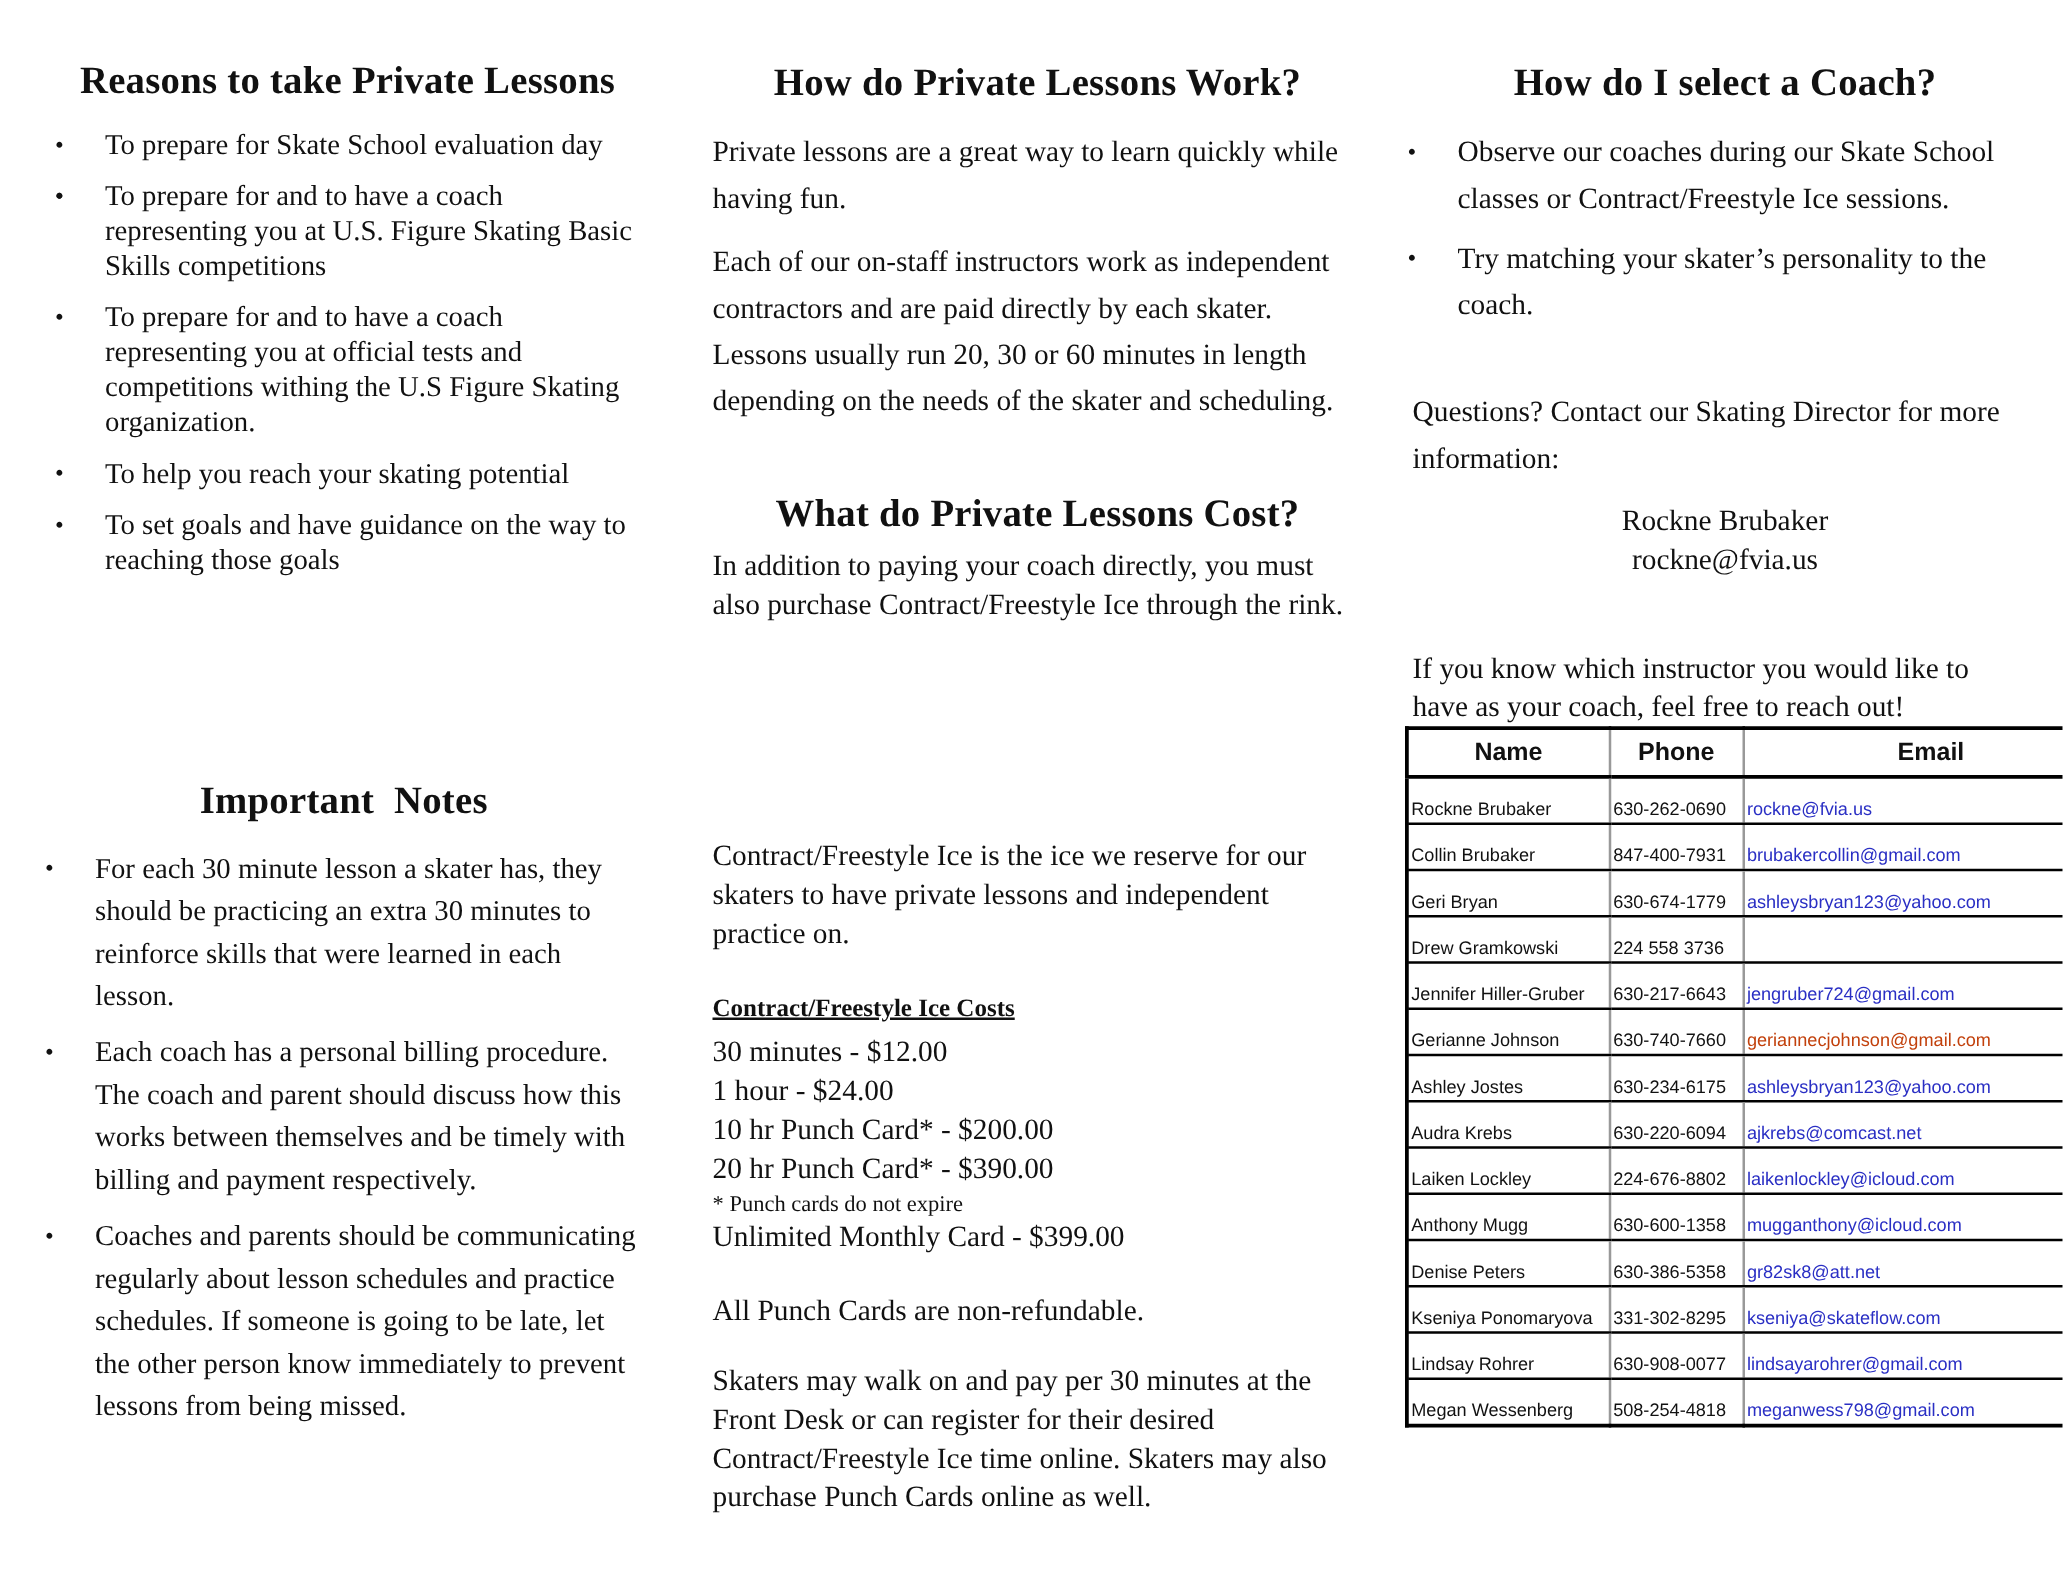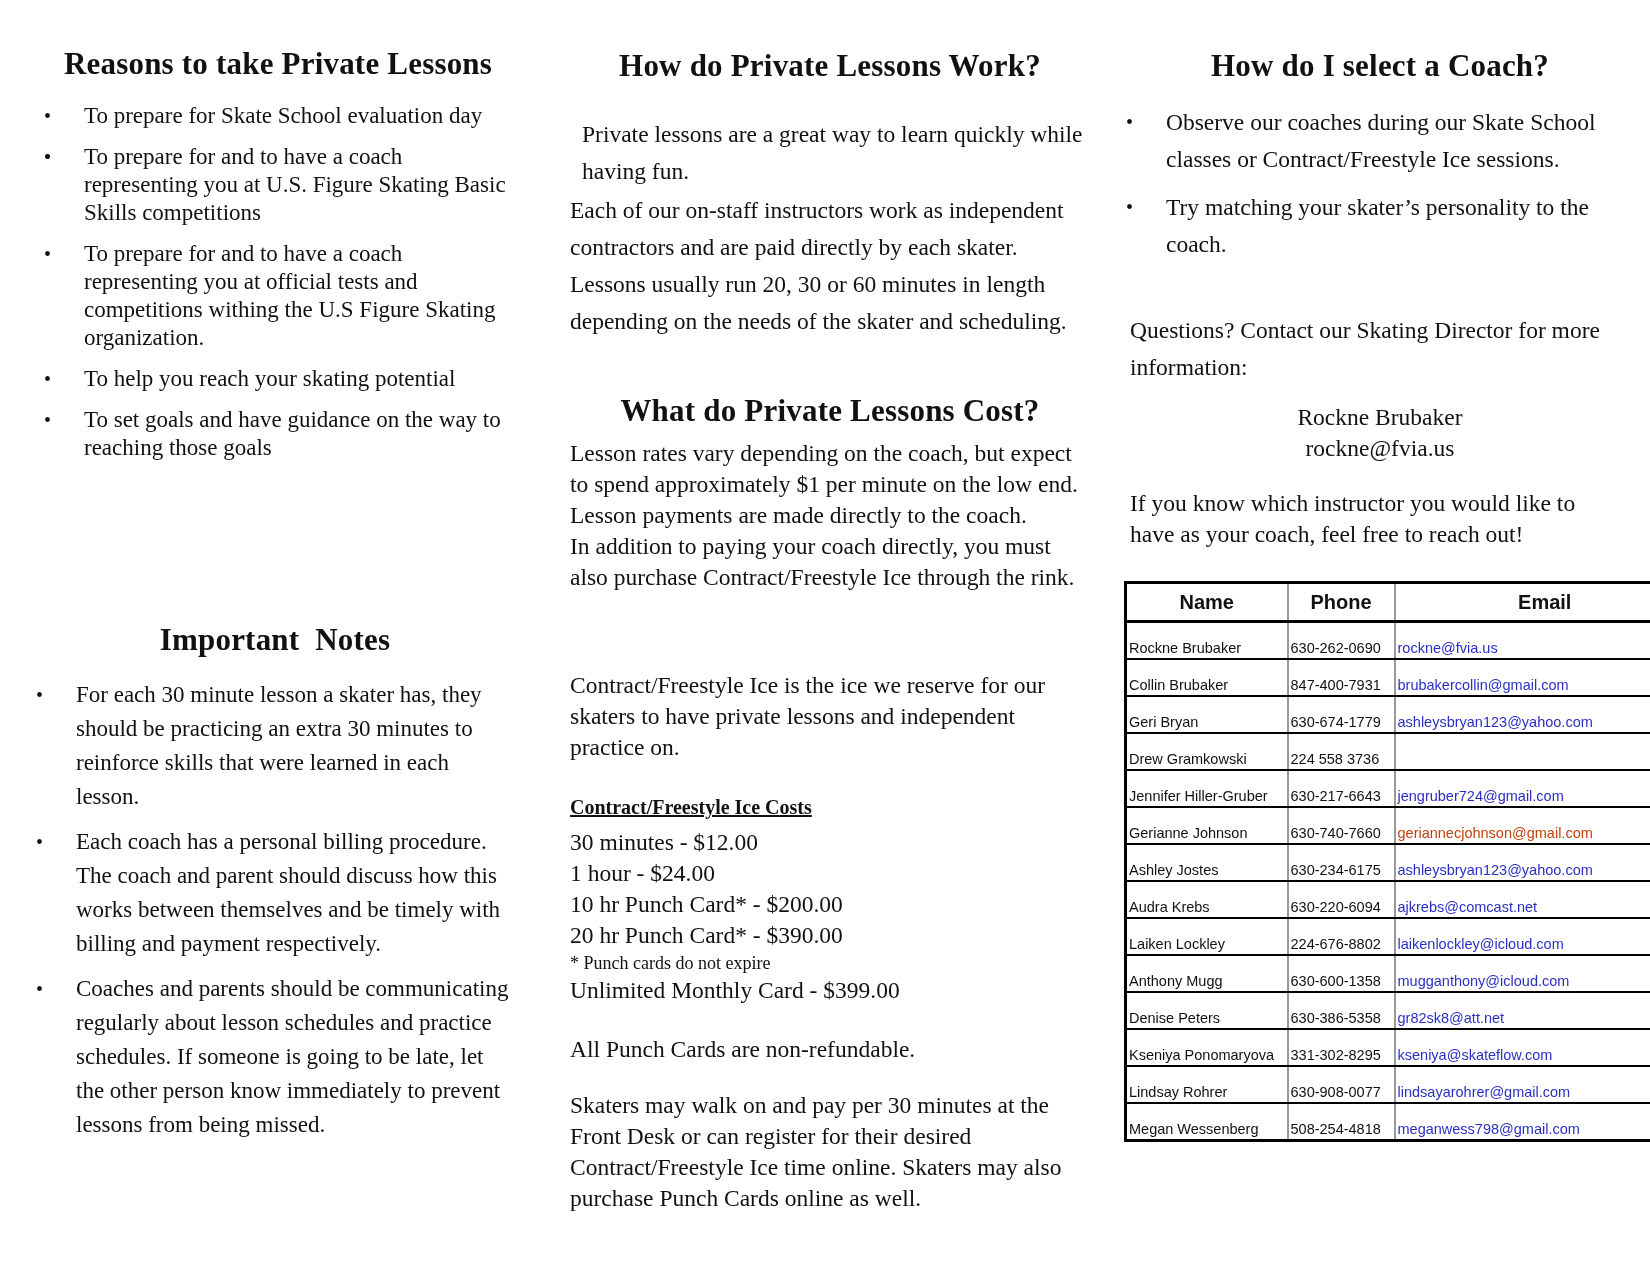--- a/index.html
+++ b/index.html
@@ -31,21 +31,21 @@
   #costs-list { position: absolute; top: 827px; left: 0; font-family: "Liberation Serif", serif; font-size: 23.5px; line-height: 31px; }
   #costs-note { font-size: 18px; line-height: 24px; }
   #nonrefund { top: 1034px; line-height: 31px; }
   #walkon { top: 1090px; line-height: 31px; }
   
   #h-coach { position: absolute; top: 48px; left: 0; width: 500px; }
   #coach-list { position: absolute; top: 104px; left: -8px; width: 500px; font-size: 23.5px; line-height: 37px; }
   #coach-list li { margin-bottom: 11px; }
   #questions { position: absolute; top: 312px; left: 0; width: 500px; font-family: "Liberation Serif", serif; font-size: 23.5px; line-height: 37px; }
   #director { position: absolute; top: 402px; left: 0; width: 500px; text-align: center; font-family: "Liberation Serif", serif; font-size: 23.5px; line-height: 31px; }
-  #reachout { position: absolute; top: 488px; left: 0; width: 480px; font-family: "Liberation Serif", serif; font-size: 23.5px; line-height: 31px; }
+  #reachout { position: absolute; top: 520px; left: 0; width: 480px; font-family: "Liberation Serif", serif; font-size: 23.5px; line-height: 31px; }
   #coach-table { position: absolute; top: 581px; left: -6px; width: 573px; border-collapse: collapse; font-family: "Liberation Sans", sans-serif; font-size: 14.5px; border: 3px solid #000; }
   #coach-table th { font-size: 20px; font-weight: bold; height: 34px; border-bottom: 3px solid #000; border-left: 2px solid #999; text-align: center; }
   #coach-table td { height: 33px; border-bottom: 2px solid #000; border-left: 2px solid #999; vertical-align: bottom; padding: 0 0 2px 2px; white-space: nowrap; }
   #coach-table th:first-child, #coach-table td:first-child { border-left: none; }
   #coach-table td.email { color: #2a2fc4; }
   #coach-table col.c1 { width: 162px; }
   #coach-table col.c2 { width: 107px; }
 </style>
 </head>
 <body>
@@ -64,26 +64,25 @@
   <h2 id="h-notes" style="white-space:pre;">Important  Notes</h2>
   <ul class="bul" id="notes">
     <li><span class="dot">•</span><span>For each 30 minute lesson a skater has, they should be practicing an extra 30 minutes to reinforce skills that were learned in each lesson.</span></li>
     <li><span class="dot">•</span><span>Each coach has a personal billing procedure. The coach and parent should discuss how this works  between themselves and be timely with billing and payment respectively.</span></li>
     <li><span class="dot">•</span><span>Coaches and parents should be communicating regularly about lesson schedules and practice schedules. If someone is going to be late, let the other person know immediately to prevent lessons from being missed.</span></li>
   </ul>
 </div>
 
 <div class="col" id="col2">
   <h2 id="h-work">How do Private Lessons Work?</h2>
-  <p class="p2" id="work-p1" style="margin:12px;">Private lessons are a great way to learn quickly while having fun.</p>
+  <p class="p2" id="work-p1" style="margin:0;">Private lessons are a great way to learn quickly while having fun.</p>
   <p class="p2" id="work-p2" style="margin:0;">Each of our on-staff instructors work as independent contractors and are paid directly by each skater.  Lessons usually run 20, 30 or 60 minutes in length depending on the needs of the skater and scheduling.</p>
 
   <h2 id="h-cost">What do Private Lessons Cost?</h2>
   <div class="p2" id="cost-p1">
-    <div>Lesson rates vary depending on the coach, but expect to spend approximately $1 per minute on the low end. Lesson payments are made directly to the coach.</div>
     <div>In addition to paying your coach directly, you must also purchase Contract/Freestyle Ice through the rink.</div>
   </div>
   <p class="p2" id="cost-p2" style="margin:0;">Contract/Freestyle Ice is the ice we reserve for our skaters to have private lessons and independent practice on.</p>
 
   <div id="costs-title">Contract/Freestyle Ice Costs</div>
   <div id="costs-list">
     <div>30 minutes - $12.00</div>
     <div>1 hour - $24.00</div>
     <div>10 hr Punch Card* - $200.00</div>
     <div>20 hr Punch Card* - $390.00</div>

